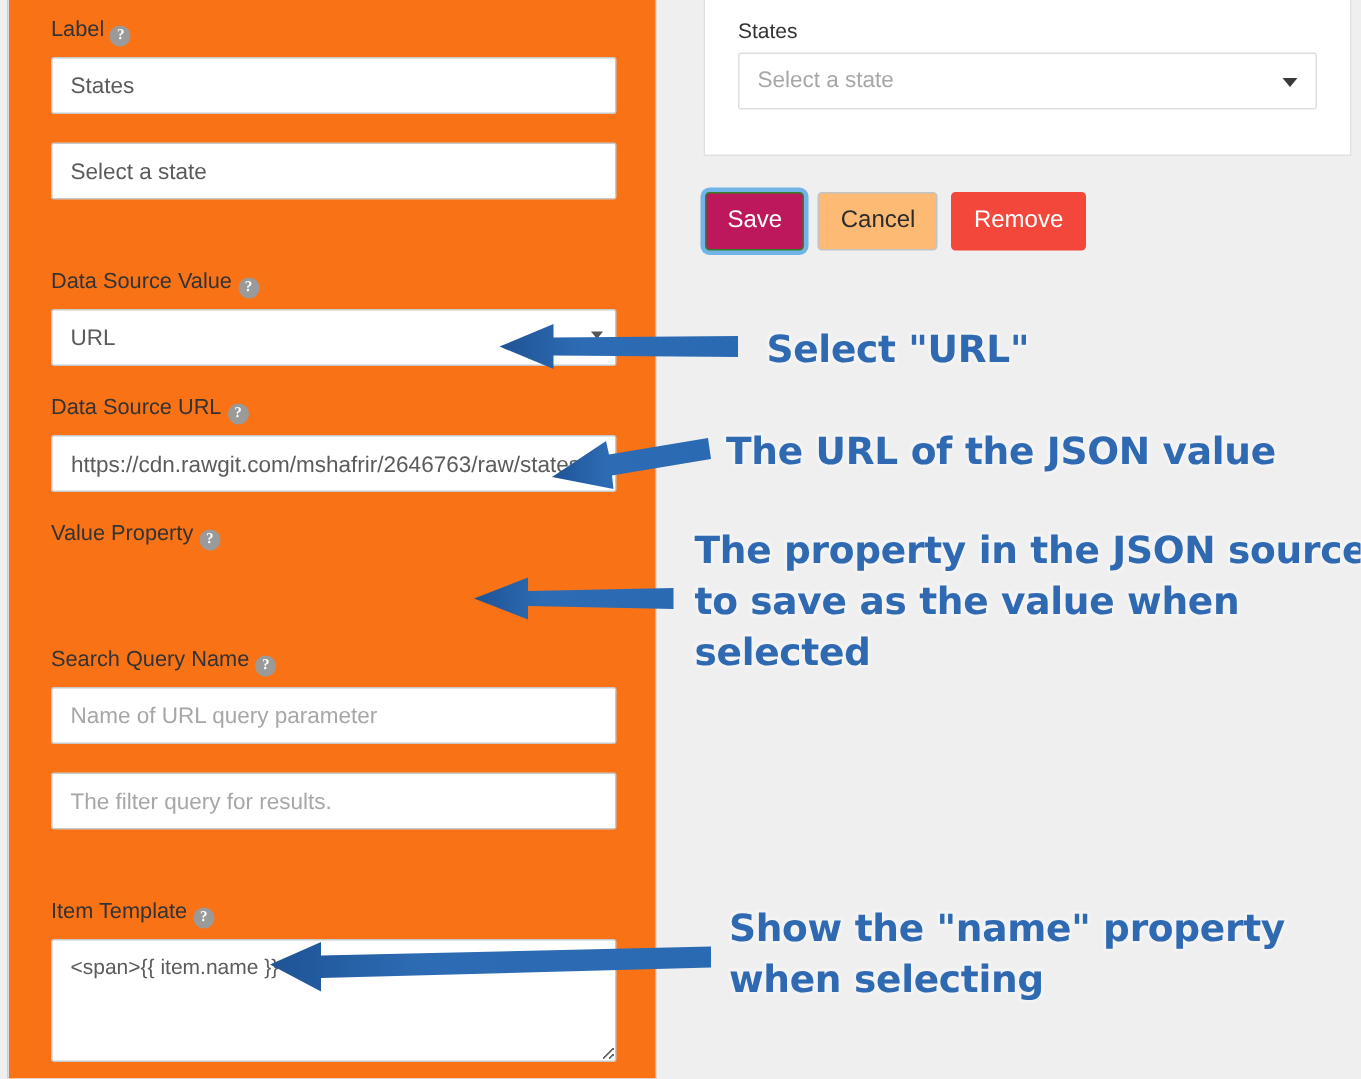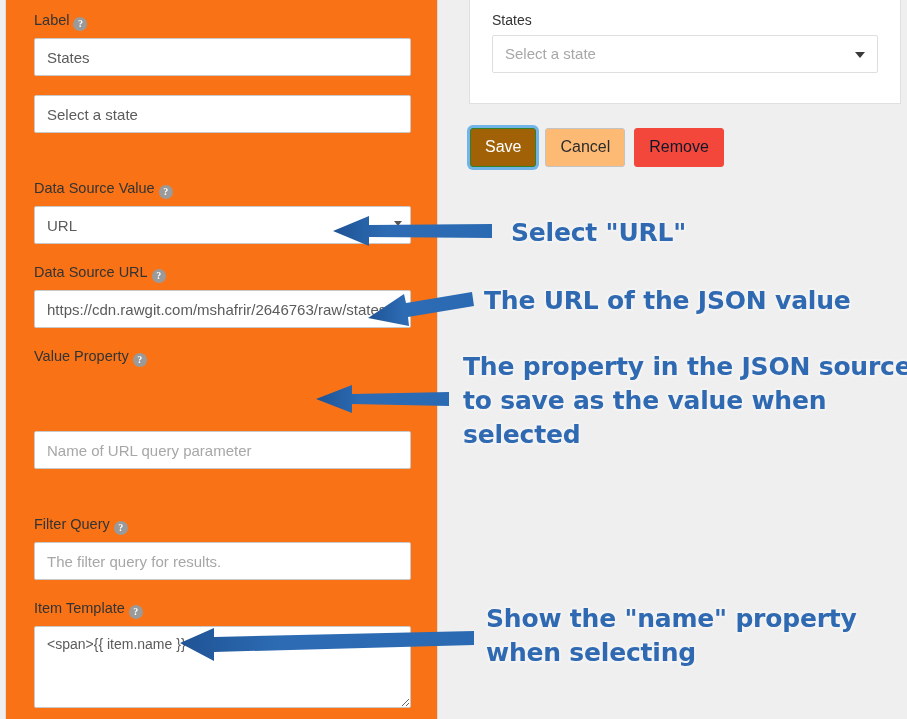--- a/index.html
+++ b/index.html
@@ -177,35 +177,35 @@
     font-family: "Liberation Sans", sans-serif;
     font-size: 16px;
     line-height: 1;
     padding: 10px 14px 11px 14px;
     border-radius: 3px;
     cursor: pointer;
     box-sizing: border-box;
     white-space: nowrap;
   }
   #btn-save {
-    background: #a16207;
+    background: #be185d;
     border: 1px solid #328029;
     color: #ffffff;
     box-shadow: 0 0 0 3px #71b5e8;
     border-radius: 3px;
   }
   #btn-cancel {
     background: #fdba74;
     border: 1px solid #c3c3c3;
     color: #2c2c2c;
   }
   #btn-remove {
     background: #f4473b;
     border: 1px solid #f4473b;
-    color: #0f172a;
+    color: #ffffff;
   }
 
   
   #annotation-layer {
     position: absolute;
     left: 0; top: 0;
     width: 907px; height: 719px;
     pointer-events: none;
   }
 
@@ -255,25 +255,25 @@
   <div class="form-group" id="grp-dsurl">
     <label class="field-label"><span>Data Source URL</span><span class="help-icon">?</span></label>
     <input class="text-input" type="text" value="https://cdn.rawgit.com/mshafrir/2646763/raw/states_titlecase.json" style="">
   </div>
 
   <div class="form-group" id="grp-valueprop">
     <label class="field-label"><span>Value Property</span><span class="help-icon">?</span></label>
   </div>
 
   <div class="form-group" id="grp-searchquery">
+    <label class="field-label"><span>Search Query Name</span><span class="help-icon">?</span></label>
     <input class="text-input" type="text" placeholder="Name of URL query parameter" style="">
   </div>
 
   <div class="form-group" id="grp-filterquery">
-    <label class="field-label"><span>Filter Query</span><span class="help-icon">?</span></label>
     <input class="text-input" type="text" placeholder="The filter query for results." style="">
   </div>
 
   <div class="form-group" id="grp-itemtemplate">
     <label class="field-label"><span>Item Template</span><span class="help-icon">?</span></label>
     <textarea class="textarea-input" style="">&lt;span&gt;{{ item.name }}&lt;/span&gt;</textarea>
   </div>
 
 </div>
 

